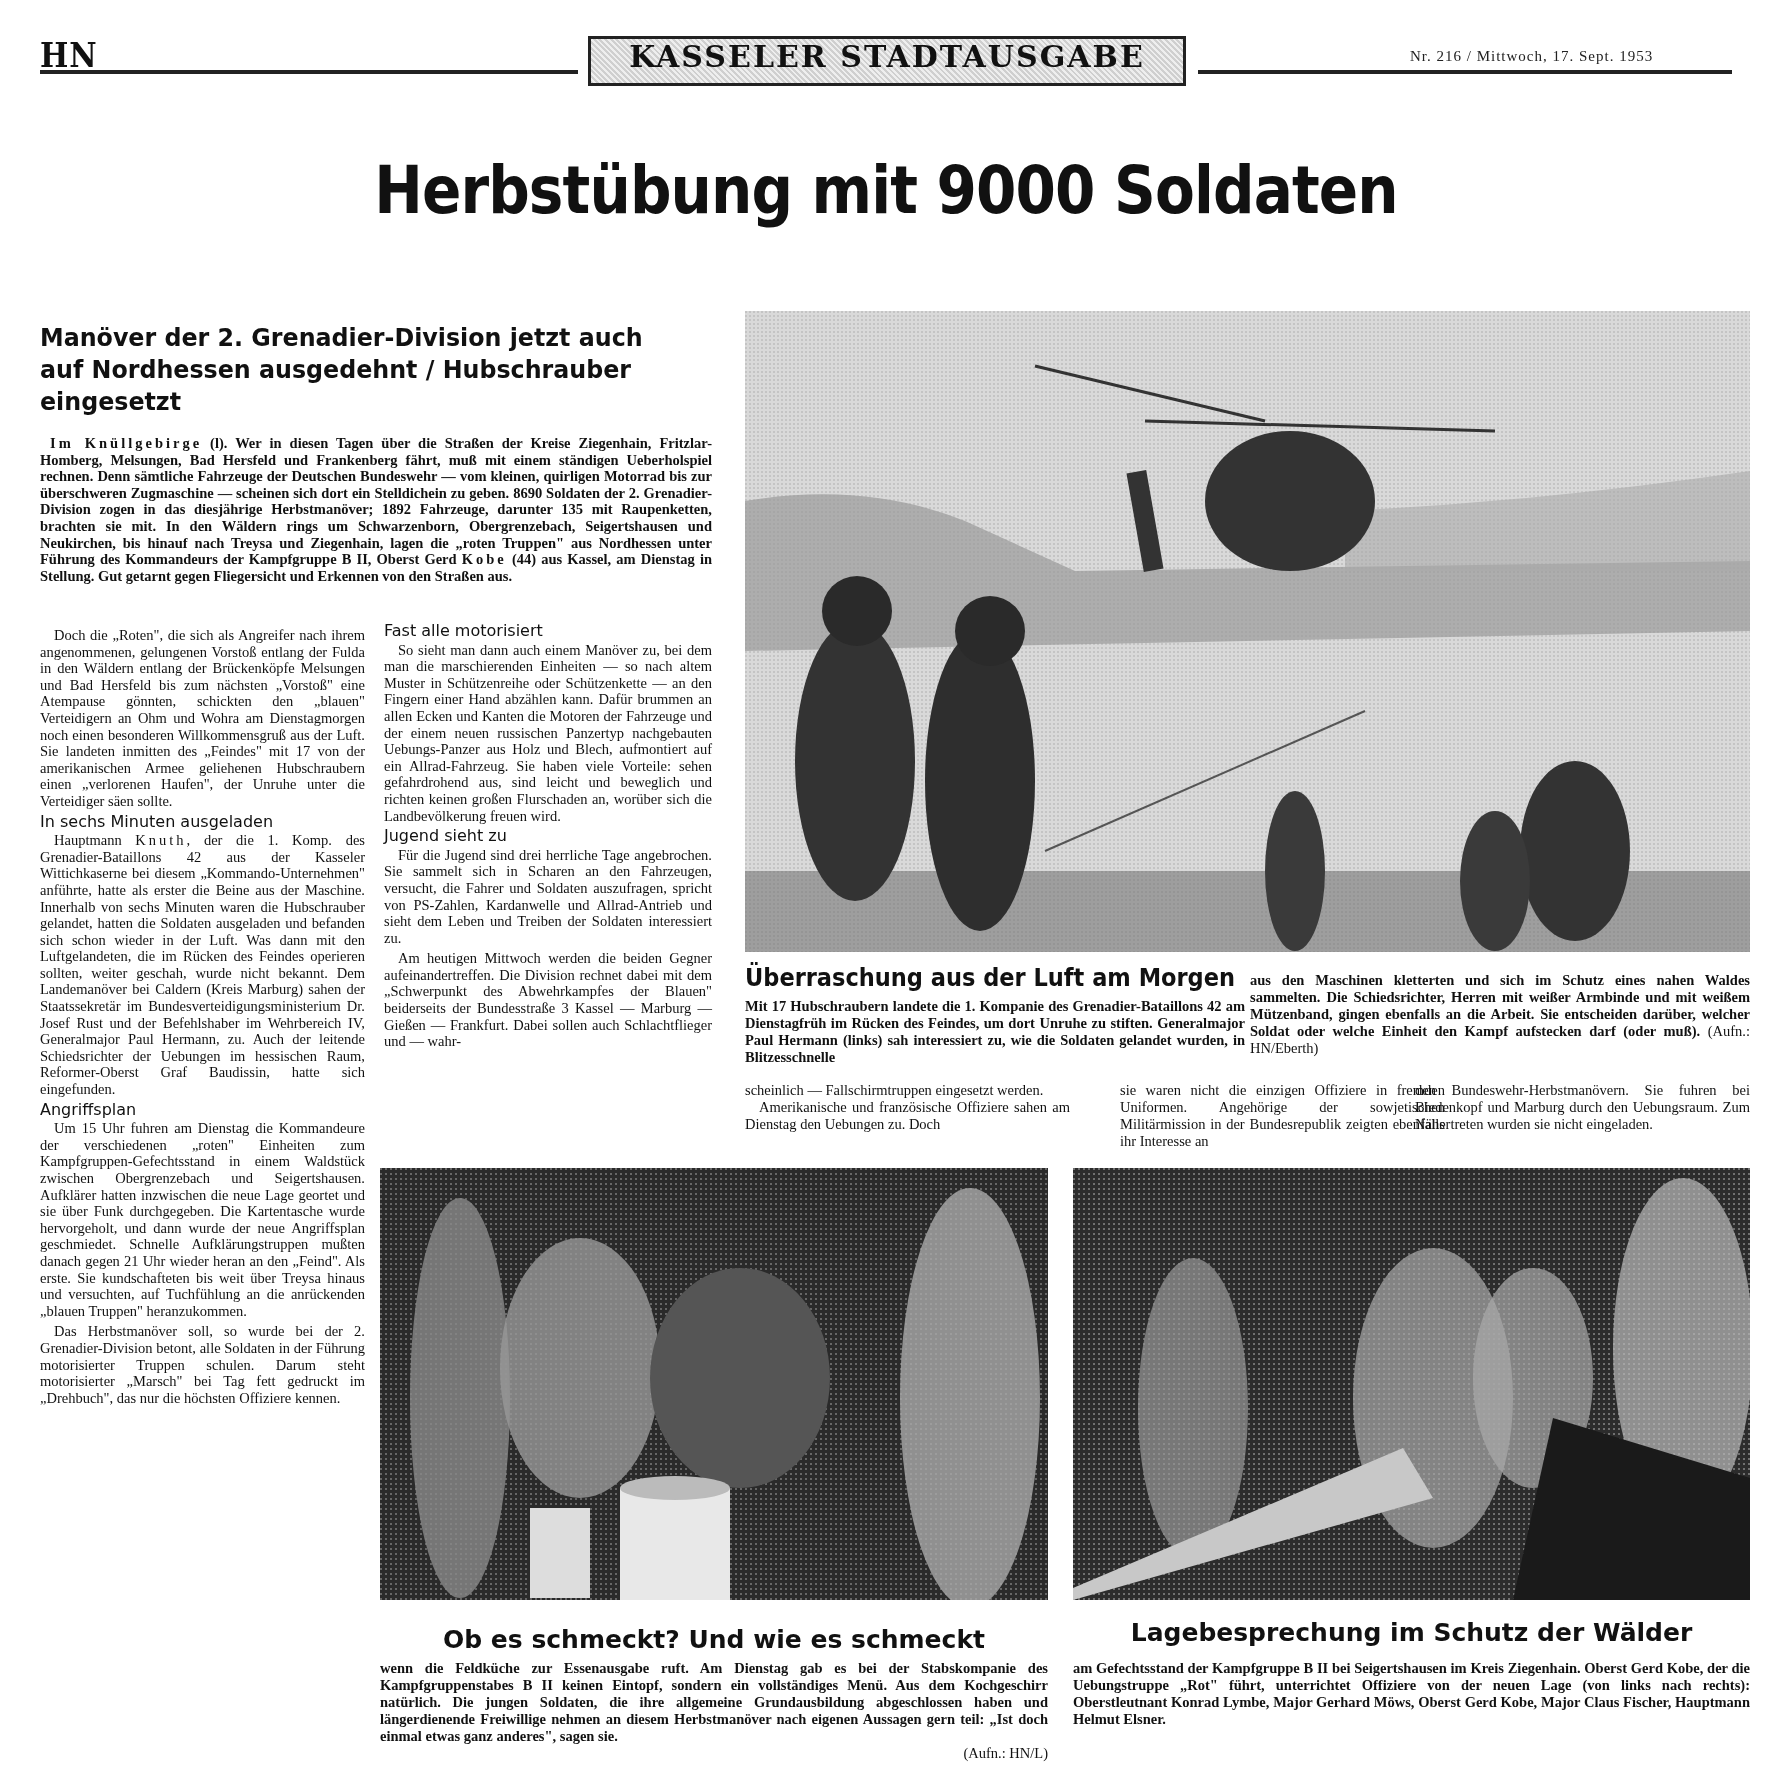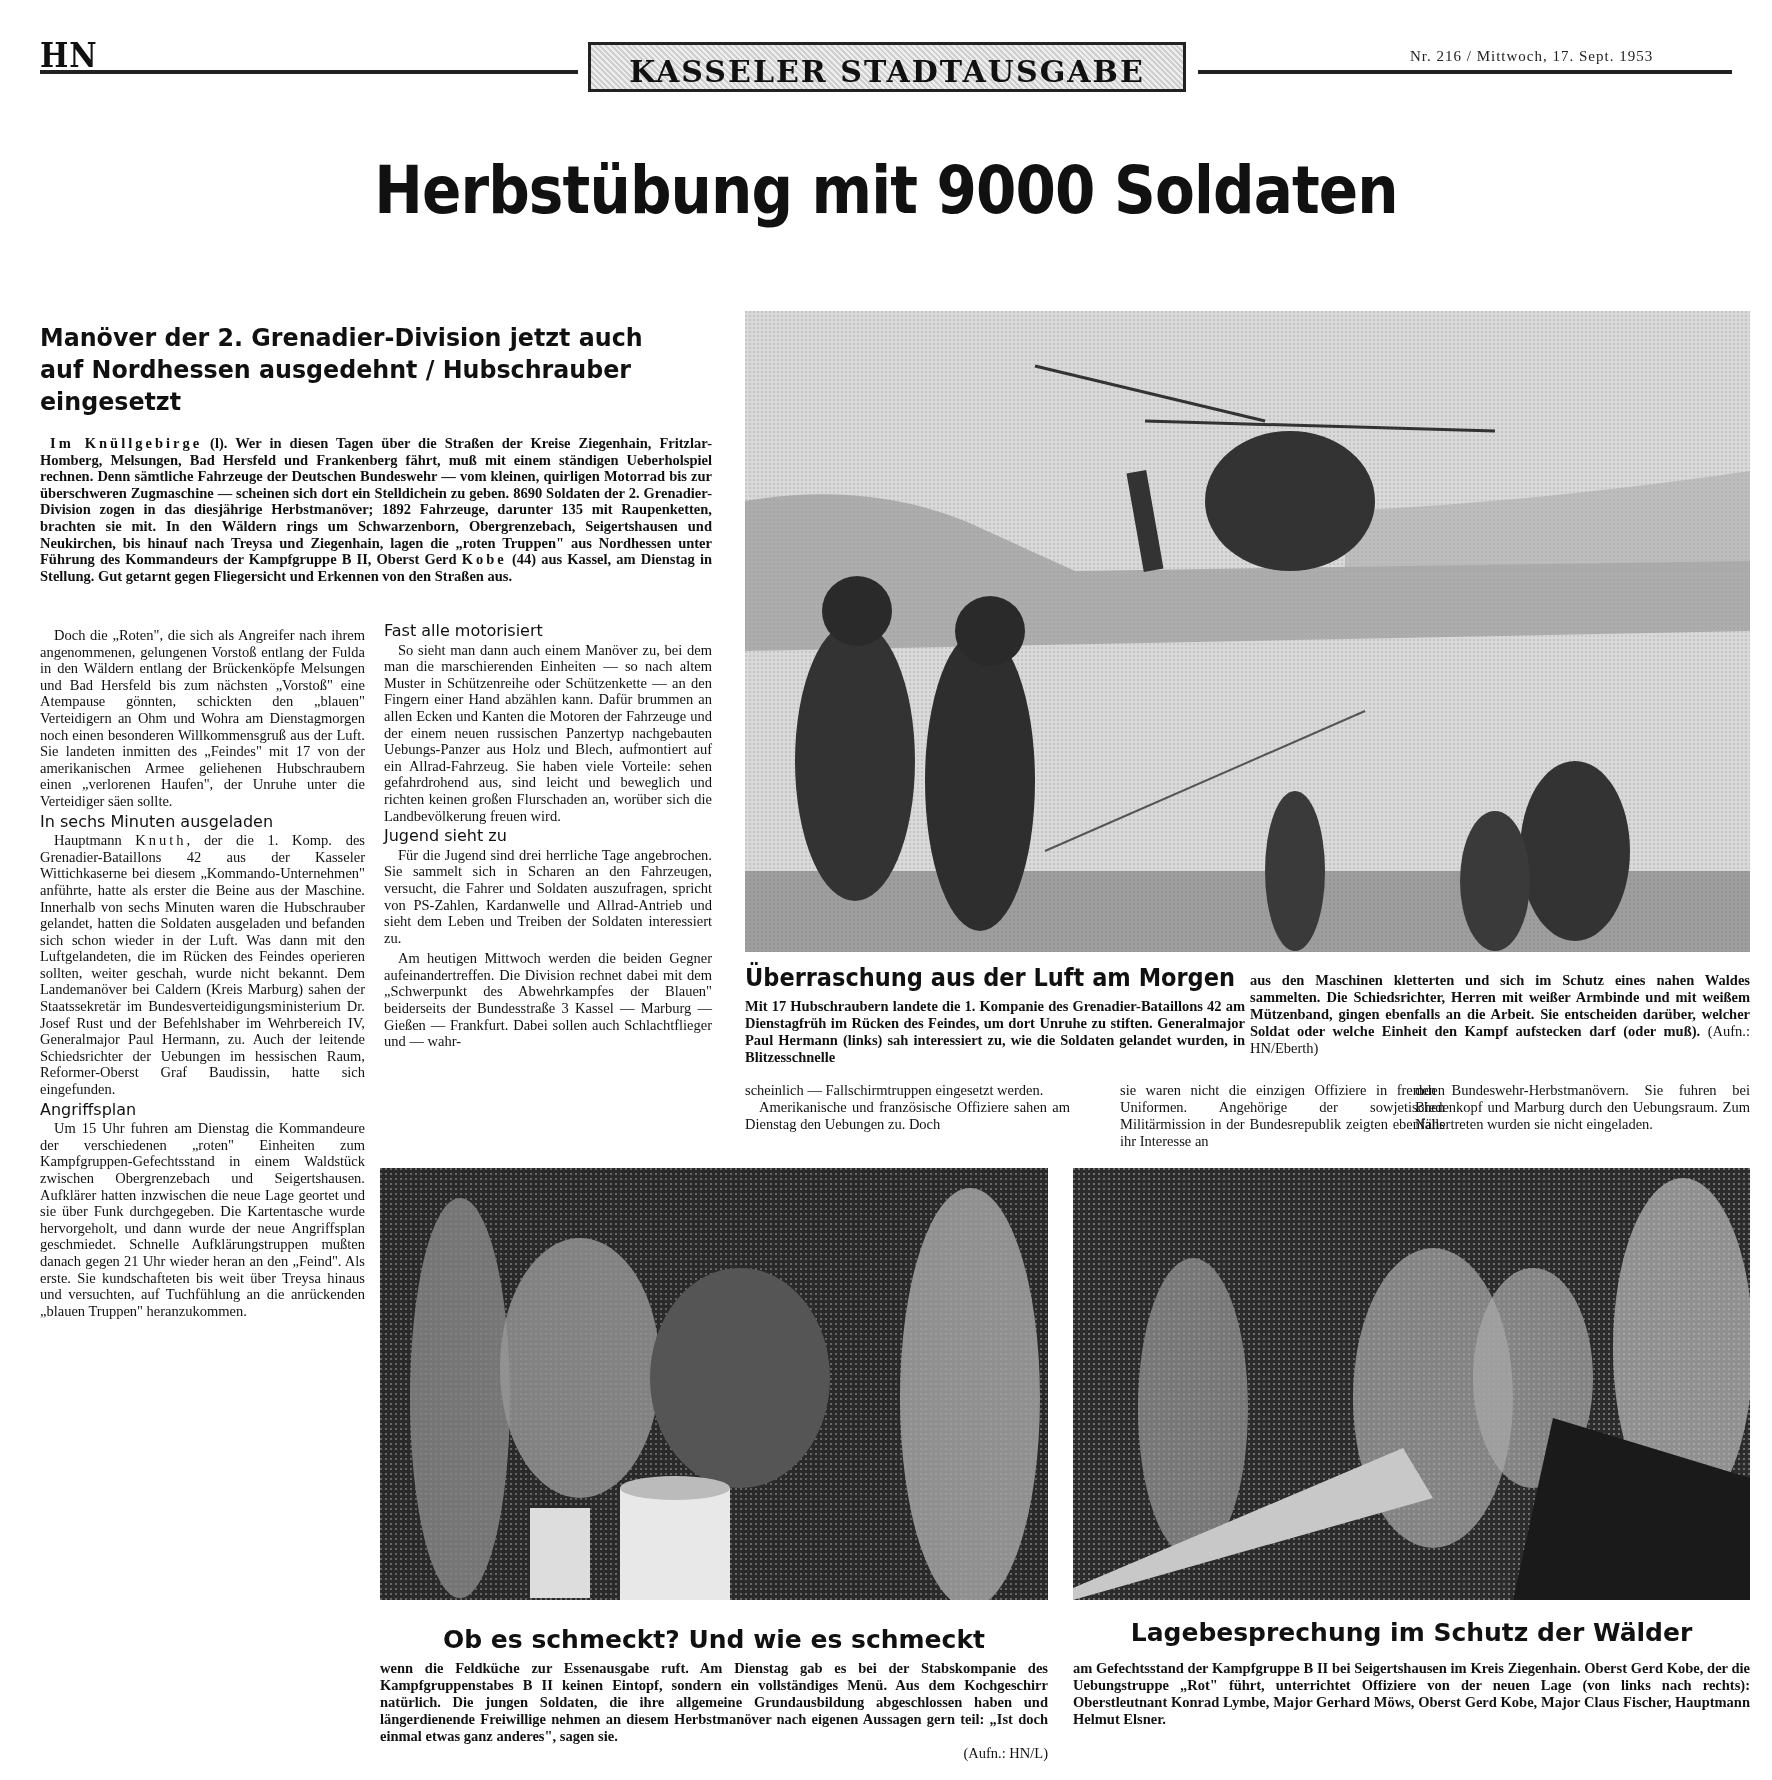--- a/index.html
+++ b/index.html
@@ -1,20 +1,20 @@
 <!DOCTYPE html>
 <html><head>
 <meta charset="utf-8">
 <style>
   html,body{margin:0;padding:0;background:#ffffff;}
   body{width:1772px;height:1780px;position:relative;overflow:hidden;color:#111;font-family:"Liberation Serif",serif;}
   .abs{position:absolute;}
   .logo{left:40px;top:38px;font-family:"DejaVu Serif",serif;font-weight:bold;font-size:30px;letter-spacing:1px;transform:scaleY(1.1);}
   .rule{height:4px;background:#222;}
-  .banner{left:588px;top:42px;width:598px;height:50px;border:3px solid #222;box-sizing:border-box;background:repeating-linear-gradient(45deg,#cfcfcf 0 2px,#eee 2px 4px);display:flex;align-items:flex-end;justify-content:center;}
+  .banner{left:588px;top:36px;width:598px;height:50px;border:3px solid #222;box-sizing:border-box;background:repeating-linear-gradient(45deg,#cfcfcf 0 2px,#eee 2px 4px);display:flex;align-items:flex-start;justify-content:center;}
   .banner span{font-family:"DejaVu Serif",serif;font-weight:bold;font-size:30px;letter-spacing:2px;color:#111;}
   .issue{left:1410px;top:48px;font-size:15px;letter-spacing:1px;color:#222;}
   .mainhead{left:0;width:1772px;top:152px;text-align:center;font-family:"DejaVu Sans",sans-serif;font-weight:bold;font-size:66px;letter-spacing:-1px;transform:scaleX(0.88);transform-origin:center;}
   .subhead{left:40px;top:322px;width:672px;font-family:"DejaVu Sans",sans-serif;font-weight:bold;font-size:25px;line-height:32px;transform:scaleX(0.95);transform-origin:left;}
   .body{font-size:14.5px;line-height:16.6px;text-align:justify;hyphens:auto;margin-top:37px;}
   .body p{margin:0 0 4px 0;text-indent:14px;}
   .sec{font-family:"DejaVu Sans",sans-serif;font-size:16px;margin:3px 0 2px 0;}
   .lead{left:40px;top:398px;width:672px;font-weight:bold;}
   .spaced{letter-spacing:3px;}
   .col1{left:40px;top:590px;width:325px;}
@@ -44,20 +44,21 @@
     <span class="spaced">Im Knüllgebirge</span><span> (l). Wer in diesen Tagen über die Straßen der Kreise Ziegenhain, Fritzlar-Homberg, Melsungen, Bad Hersfeld und Frankenberg fährt, muß mit einem ständigen Ueberholspiel rechnen. Denn sämtliche Fahrzeuge der Deutschen Bundeswehr — vom kleinen, quirligen Motorrad bis zur überschweren Zugmaschine — scheinen sich dort ein Stelldichein zu geben. 8690 Soldaten der 2. Grenadier-Division zogen in das diesjährige Herbstmanöver; 1892 Fahrzeuge, darunter 135 mit Raupenketten, brachten sie mit. In den Wäldern rings um Schwarzenborn, Obergrenzebach, Seigertshausen und Neukirchen, bis hinauf nach Treysa und Ziegenhain, lagen die „roten Truppen" aus Nordhessen unter Führung des Kommandeurs der Kampfgruppe B II, Oberst Gerd </span><span class="spaced">Kobe</span><span> (44) aus Kassel, am Dienstag in Stellung. Gut getarnt gegen Fliegersicht und Erkennen von den Straßen aus.</span>
   </p>
 </div>
 
 <div class="abs body col1">
   <p>Doch die „Roten", die sich als Angreifer nach ihrem angenommenen, gelungenen Vorstoß entlang der Fulda in den Wäldern entlang der Brückenköpfe Melsungen und Bad Hersfeld bis zum nächsten „Vorstoß" eine Atempause gönnten, schickten den „blauen" Verteidigern an Ohm und Wohra am Dienstagmorgen noch einen besonderen Willkommensgruß aus der Luft. Sie landeten inmitten des „Feindes" mit 17 von der amerikanischen Armee geliehenen Hubschraubern einen „verlorenen Haufen", der Unruhe unter die Verteidiger säen sollte.</p>
   <div class="sec">In sechs Minuten ausgeladen</div>
   <p><span>Hauptmann </span><span class="spaced">Knuth</span><span>, der die 1. Komp. des Grenadier-Bataillons 42 aus der Kasseler Wittichkaserne bei diesem „Kommando-Unternehmen" anführte, hatte als erster die Beine aus der Maschine. Innerhalb von sechs Minuten waren die Hubschrauber gelandet, hatten die Soldaten ausgeladen und befanden sich schon wieder in der Luft. Was dann mit den Luftgelandeten, die im Rücken des Feindes operieren sollten, weiter geschah, wurde nicht bekannt. Dem Landemanöver bei Caldern (Kreis Marburg) sahen der Staatssekretär im Bundesverteidigungsministerium Dr. Josef Rust und der Befehlshaber im Wehrbereich IV, Generalmajor Paul Hermann, zu. Auch der leitende Schiedsrichter der Uebungen im hessischen Raum, Reformer-Oberst Graf Baudissin, hatte sich eingefunden.</span></p>
   <div class="sec">Angriffsplan</div>
   <p>Um 15 Uhr fuhren am Dienstag die Kommandeure der verschiedenen „roten" Einheiten zum Kampfgruppen-Gefechtsstand in einem Waldstück zwischen Obergrenzebach und Seigertshausen. Aufklärer hatten inzwischen die neue Lage geortet und sie über Funk durchgegeben. Die Kartentasche wurde hervorgeholt, und dann wurde der neue Angriffsplan geschmiedet. Schnelle Aufklärungstruppen mußten danach gegen 21 Uhr wieder heran an den „Feind". Als erste. Sie kundschafteten bis weit über Treysa hinaus und versuchten, auf Tuchfühlung an die anrückenden „blauen Truppen" heranzukommen.</p>
+  <p>Das Herbstmanöver soll, so wurde bei der 2. Grenadier-Division betont, alle Soldaten in der Führung motorisierter Truppen schulen. Darum steht motorisierter „Marsch" bei Tag fett gedruckt im „Drehbuch", das nur die höchsten Offiziere kennen.</p>
 </div>
 
 <div class="abs body col2">
   <div class="sec">Fast alle motorisiert</div>
   <p>So sieht man dann auch einem Manöver zu, bei dem man die marschierenden Einheiten — so nach altem Muster in Schützenreihe oder Schützenkette — an den Fingern einer Hand abzählen kann. Dafür brummen an allen Ecken und Kanten die Motoren der Fahrzeuge und der einem neuen russischen Panzertyp nachgebauten Uebungs-Panzer aus Holz und Blech, aufmontiert auf ein Allrad-Fahrzeug. Sie haben viele Vorteile: sehen gefahrdrohend aus, sind leicht und beweglich und richten keinen großen Flurschaden an, worüber sich die Landbevölkerung freuen wird.</p>
   <div class="sec">Jugend sieht zu</div>
   <p>Für die Jugend sind drei herrliche Tage angebrochen. Sie sammelt sich in Scharen an den Fahrzeugen, versucht, die Fahrer und Soldaten auszufragen, spricht von PS-Zahlen, Kardanwelle und Allrad-Antrieb und sieht dem Leben und Treiben der Soldaten interessiert zu.</p>
   <p>Am heutigen Mittwoch werden die beiden Gegner aufeinandertreffen. Die Division rechnet dabei mit dem „Schwerpunkt des Abwehrkampfes der Blauen" beiderseits der Bundesstraße 3 Kassel — Marburg — Gießen — Frankfurt. Dabei sollen auch Schlachtflieger und — wahr-</p>
 </div>
 

